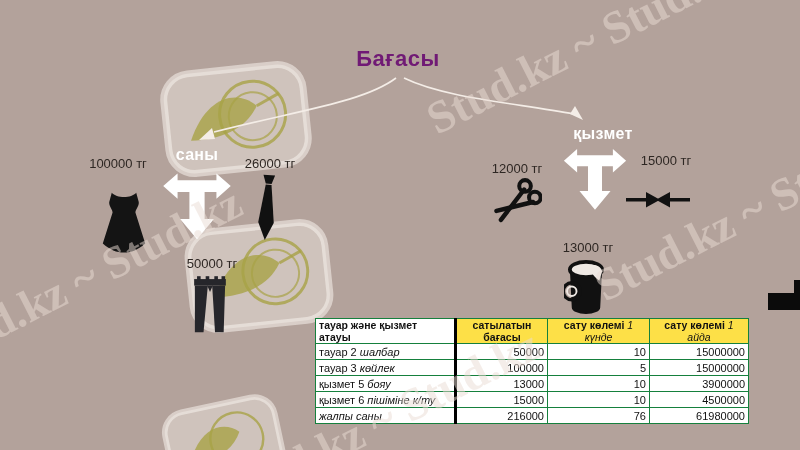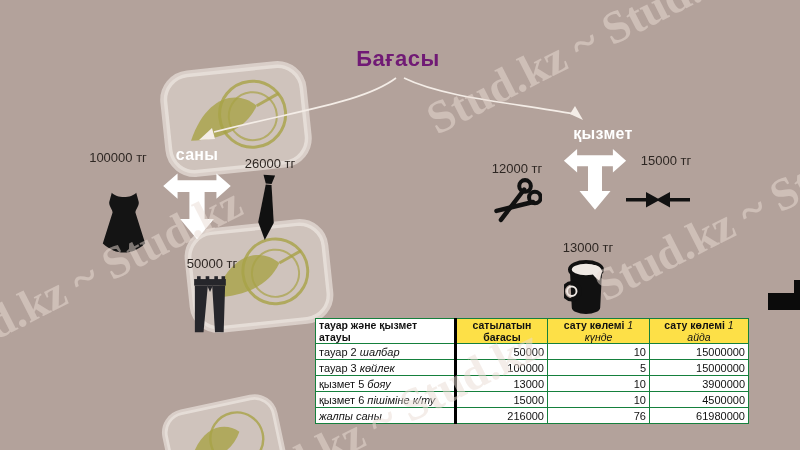--- a/index.html
+++ b/index.html
@@ -90,21 +90,21 @@
   </svg>
 
   <div class="grp-label" style="left:161px;top:146px;width:72px;">саны</div>
 
   <div class="iconbox" style="left:161px;top:170px;">
     <svg width="72" height="76" viewBox="0 0 80 90">
       <polygon fill="#ffffff" points="0,19 17,4 17,12 63,12 63,4 80,19 63,34 63,26 49,26 49,58 60,58 40,82 20,58 31,58 31,26 17,26 17,34"></polygon>
     </svg>
   </div>
 
-  <div class="price" style="left:78px;top:150px;width:80px;">100000 тг</div>
+  <div class="price" style="left:78px;top:156px;width:80px;">100000 тг</div>
   <div class="iconbox" style="left:98px;top:192px;">
     <svg width="52" height="62" viewBox="0 0 56 76">
       <path fill="#141414" d="M13,1 C19,8 37,8 43,1 L46,12 C47,17 42,21 42,25 L54,63 C37,78 19,78 2,63 L14,25 C14,21 9,17 10,12 Z"></path>
     </svg>
   </div>
 
   <div class="price" style="left:238px;top:156px;width:64px;">26000 тг</div>
   <div class="iconbox" style="left:254px;top:174px;transform:rotate(4deg);">
     <svg width="26" height="68" viewBox="0 0 26 70">
       <polygon fill="#111" points="7,1 19,1 16,10 10,10"></polygon>

